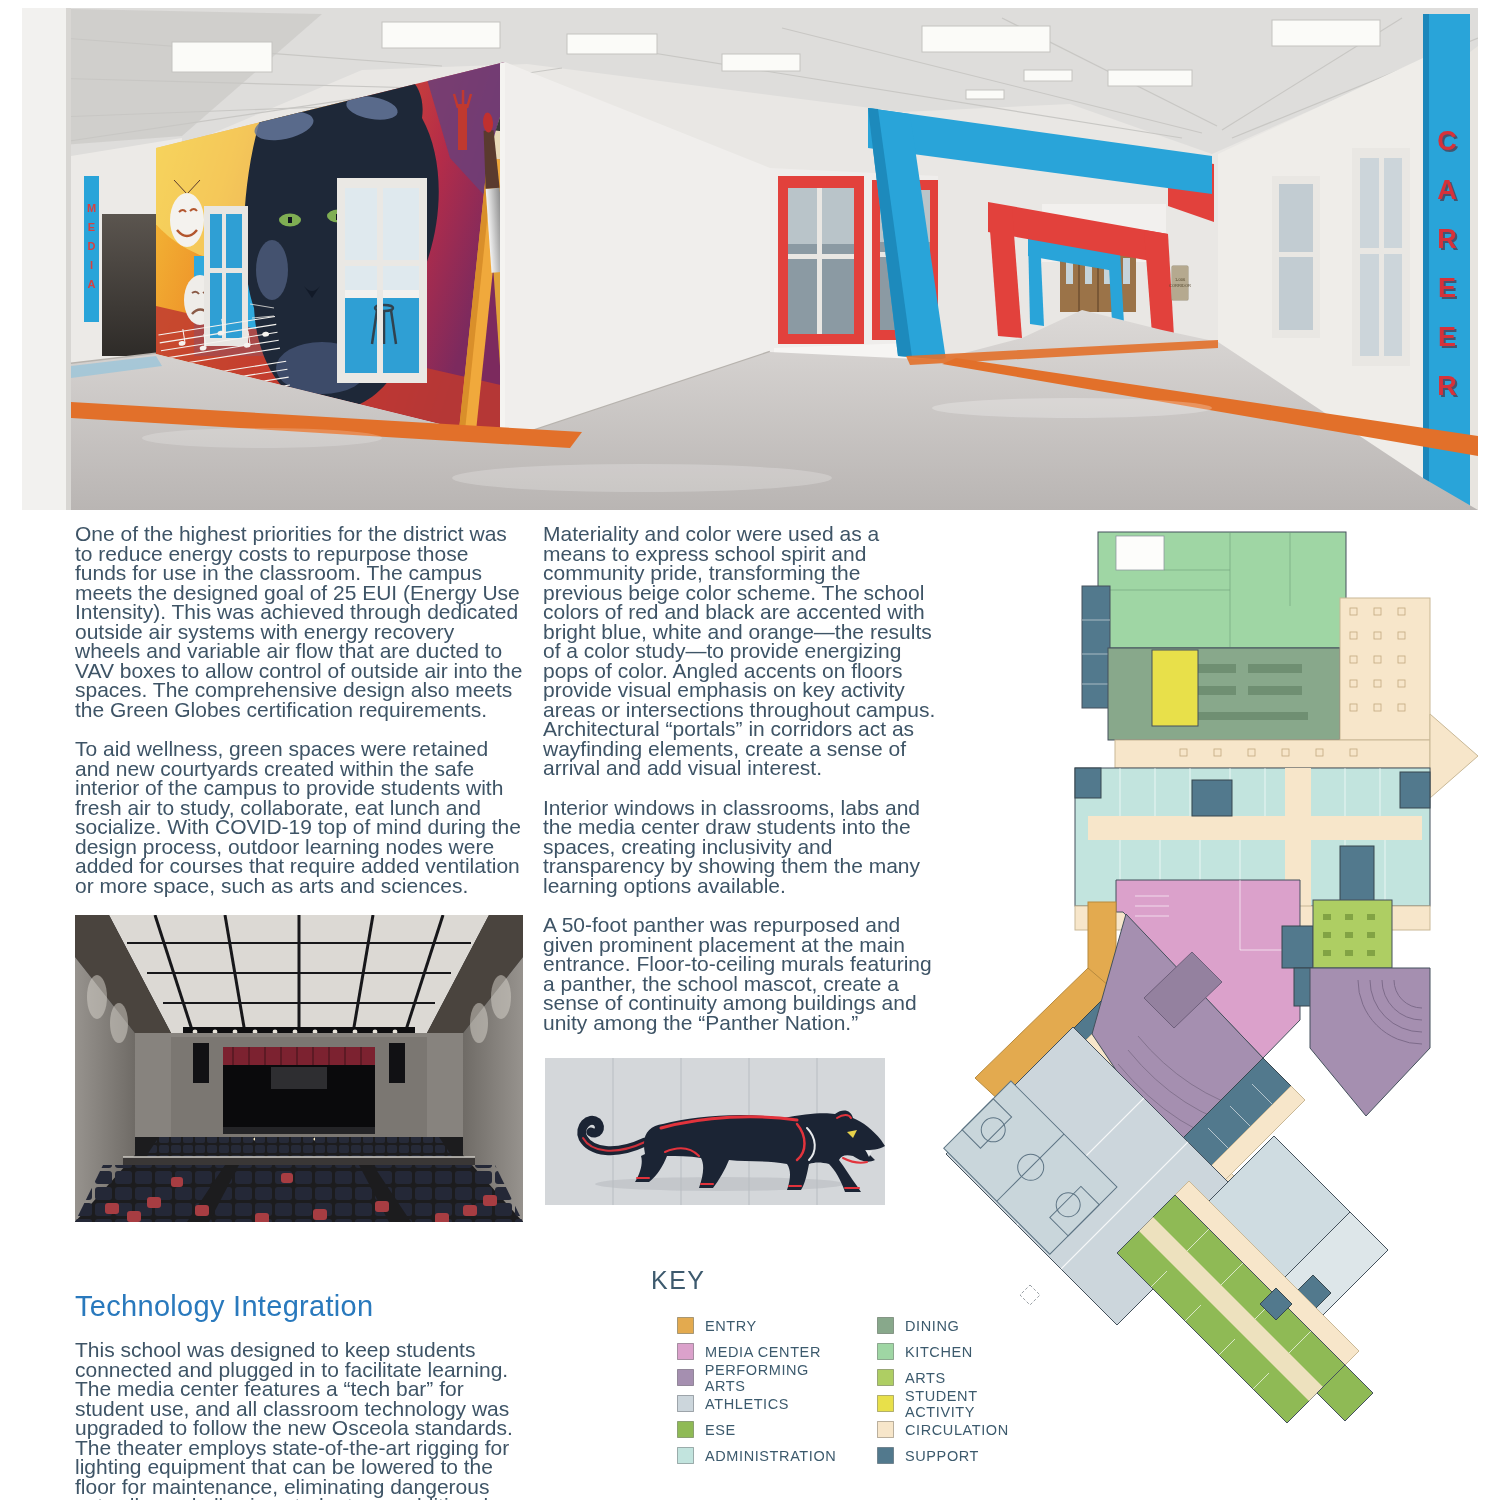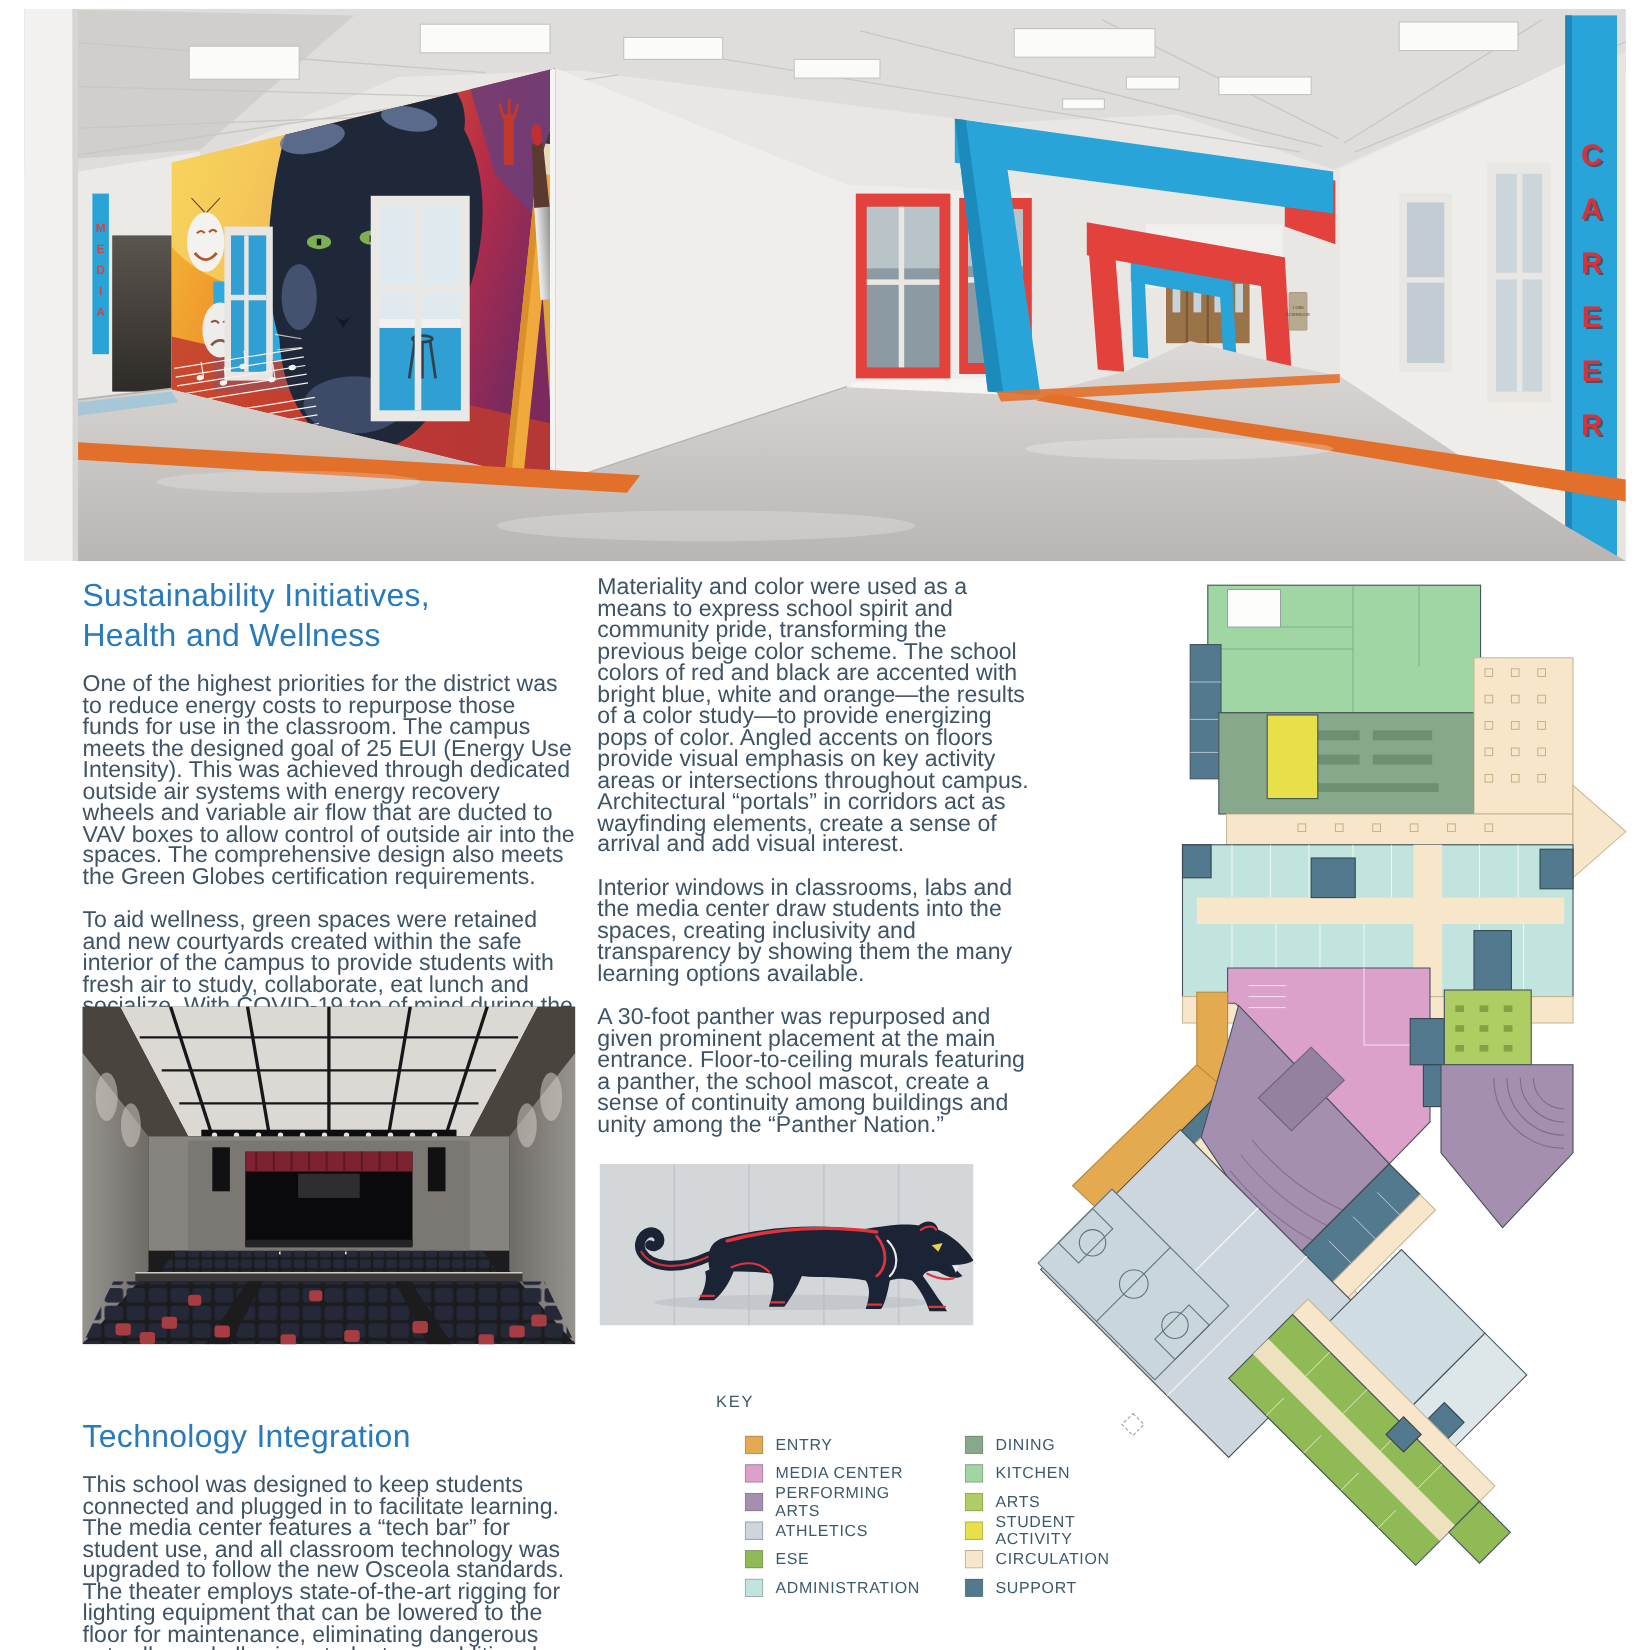--- a/index.html
+++ b/index.html
@@ -4,21 +4,21 @@
 <style>
   html,body{margin:0;padding:0;background:#ffffff;}
   .page{position:relative;width:1500px;height:1500px;background:#ffffff;overflow:hidden;
         font-family:"Liberation Sans", sans-serif;}
   .abs{position:absolute;}
   
   .col-title{color:#2979bd;font-size:29px;line-height:36px;font-weight:400;letter-spacing:.3px;
              white-space:pre-line;margin:0 0 16px 0;}
   .body-copy{color:#3e5466;font-size:21px;line-height:19.5px;margin:0 0 20px 0;}
   
-  .key-title{color:#3d5a6e;font-size:15px;letter-spacing:1.5px;font-weight:400;margin:0 0 22px 0;}
+  .key-title{color:#3d5a6e;font-size:25px;letter-spacing:1.5px;font-weight:400;margin:0 0 22px 0;}
   .key-cols{display:flex;}
   .key-col{width:200px;}
   .key-row{display:flex;align-items:center;gap:11px;margin-bottom:9px;height:17px;padding-left:26px;}
   .key-label{color:#3c5a6d;font-size:14.5px;letter-spacing:.6px;}
   
   .vsign{writing-mode:vertical-rl;text-orientation:upright;text-align:center;
          display:flex;align-items:center;justify-content:center;}
   .media-sign{color:#d94040;font-size:11px;font-weight:bold;letter-spacing:7px;}
   .career-sign{color:#d6323a;font-size:27px;font-weight:bold;letter-spacing:19px;
                text-shadow:2px 2px 0 rgba(90,20,26,.55);}
@@ -291,22 +291,20 @@
     
     <div class="abs vsign media-sign" style="left:62px;top:168px;width:15px;height:146px;">MEDIA</div>
     <div class="abs vsign career-sign" style="left:1401px;top:28px;width:47px;height:474px;">CAREER</div>
     <div class="abs plaque" style="left:1150px;top:258px;width:16px;height:34px;">
       <span>1-006</span>
       <span>CORRIDOR</span>
     </div>
   </div>
 
   <div class="abs" style="left:75px;top:524px;width:450px;">
-    <h2 class="col-title">Sustainability Initiatives,
-Health and Wellness</h2>
     <p class="body-copy">One of the highest priorities for the district was to reduce energy costs to repurpose those funds for use in the classroom. The campus meets the designed goal of 25 EUI (Energy Use Intensity). This was achieved through dedicated outside air systems with energy recovery wheels and variable air flow that are ducted to VAV boxes to allow control of outside air into the spaces. The comprehensive design also meets the Green Globes certification requirements.</p>
     <p class="body-copy">To aid wellness, green spaces were retained and new courtyards created within the safe interior of the campus to provide students with fresh air to study, collaborate, eat lunch and socialize. With COVID-19 top of mind during the design process, outdoor learning nodes were added for courses that require added ventilation or more space, such as arts and sciences.</p>
   </div>
 
   <div class="abs" style="left:75px;top:915px;width:448px;height:307px;">
     <svg width="448" height="307" viewBox="0 0 448 307">
       <defs>
         <linearGradient id="sidewallL" x1="0" y1="0" x2="1" y2="0">
           <stop offset="0" stop-color="#97938e"></stop>
             <stop offset="1" stop-color="#6f6b66"></stop>
@@ -421,21 +419,21 @@
   </div>
 
   <div class="abs" style="left:75px;top:1288px;width:455px;">
     <h2 class="col-title">Technology Integration</h2>
     <p class="body-copy">This school was designed to keep students connected and plugged in to facilitate learning. The media center features a “tech bar” for student use, and all classroom technology was upgraded to follow the new Osceola standards. The theater employs state-of-the-art rigging for lighting equipment that can be lowered to the floor for maintenance, eliminating dangerous catwalks and allowing students an additional layer of safety when preparing for a performance.</p>
   </div>
 
   <div class="abs" style="left:543px;top:524px;width:398px;">
     <p class="body-copy">Materiality and color were used as a means to express school spirit and community pride, transforming the previous beige color scheme. The school colors of red and black are accented with bright blue, white and orange—the results of a color study—to provide energizing pops of color. Angled accents on floors provide visual emphasis on key activity areas or intersections throughout campus. Architectural “portals” in corridors act as wayfinding elements, create a sense of arrival and add visual interest.</p>
     <p class="body-copy">Interior windows in classrooms, labs and the media center draw students into the spaces, creating inclusivity and transparency by showing them the many learning options available.</p>
-    <p class="body-copy">A 30-foot panther was repurposed and given prominent placement at the main entrance. Floor-to-ceiling murals featuring a panther, the school mascot, create a sense of continuity among buildings and unity among the “Panther Nation.”</p>
+    <p class="body-copy">A 50-foot panther was repurposed and given prominent placement at the main entrance. Floor-to-ceiling murals featuring a panther, the school mascot, create a sense of continuity among buildings and unity among the “Panther Nation.”</p>
   </div>
 
   <div class="abs" style="left:545px;top:1058px;width:340px;height:147px;">
     <svg width="340" height="147" viewBox="0 0 340 147">
       <rect width="340" height="147" fill="#d4d7da"></rect>
       <g stroke="#c2c6ca" stroke-width="1.5">
         <line x1="68" y1="0" x2="68" y2="147"></line>
           <line x1="136" y1="0" x2="136" y2="147"></line>
         <line x1="204" y1="0" x2="204" y2="147"></line>
           <line x1="272" y1="0" x2="272" y2="147"></line>

